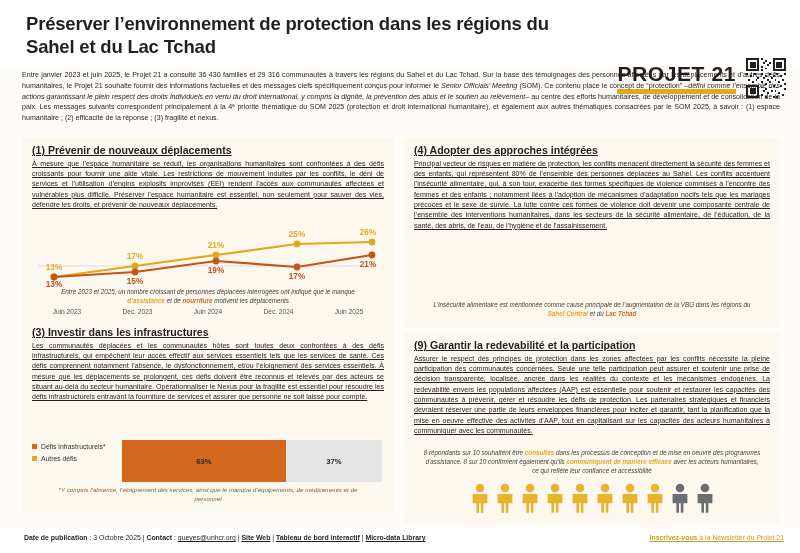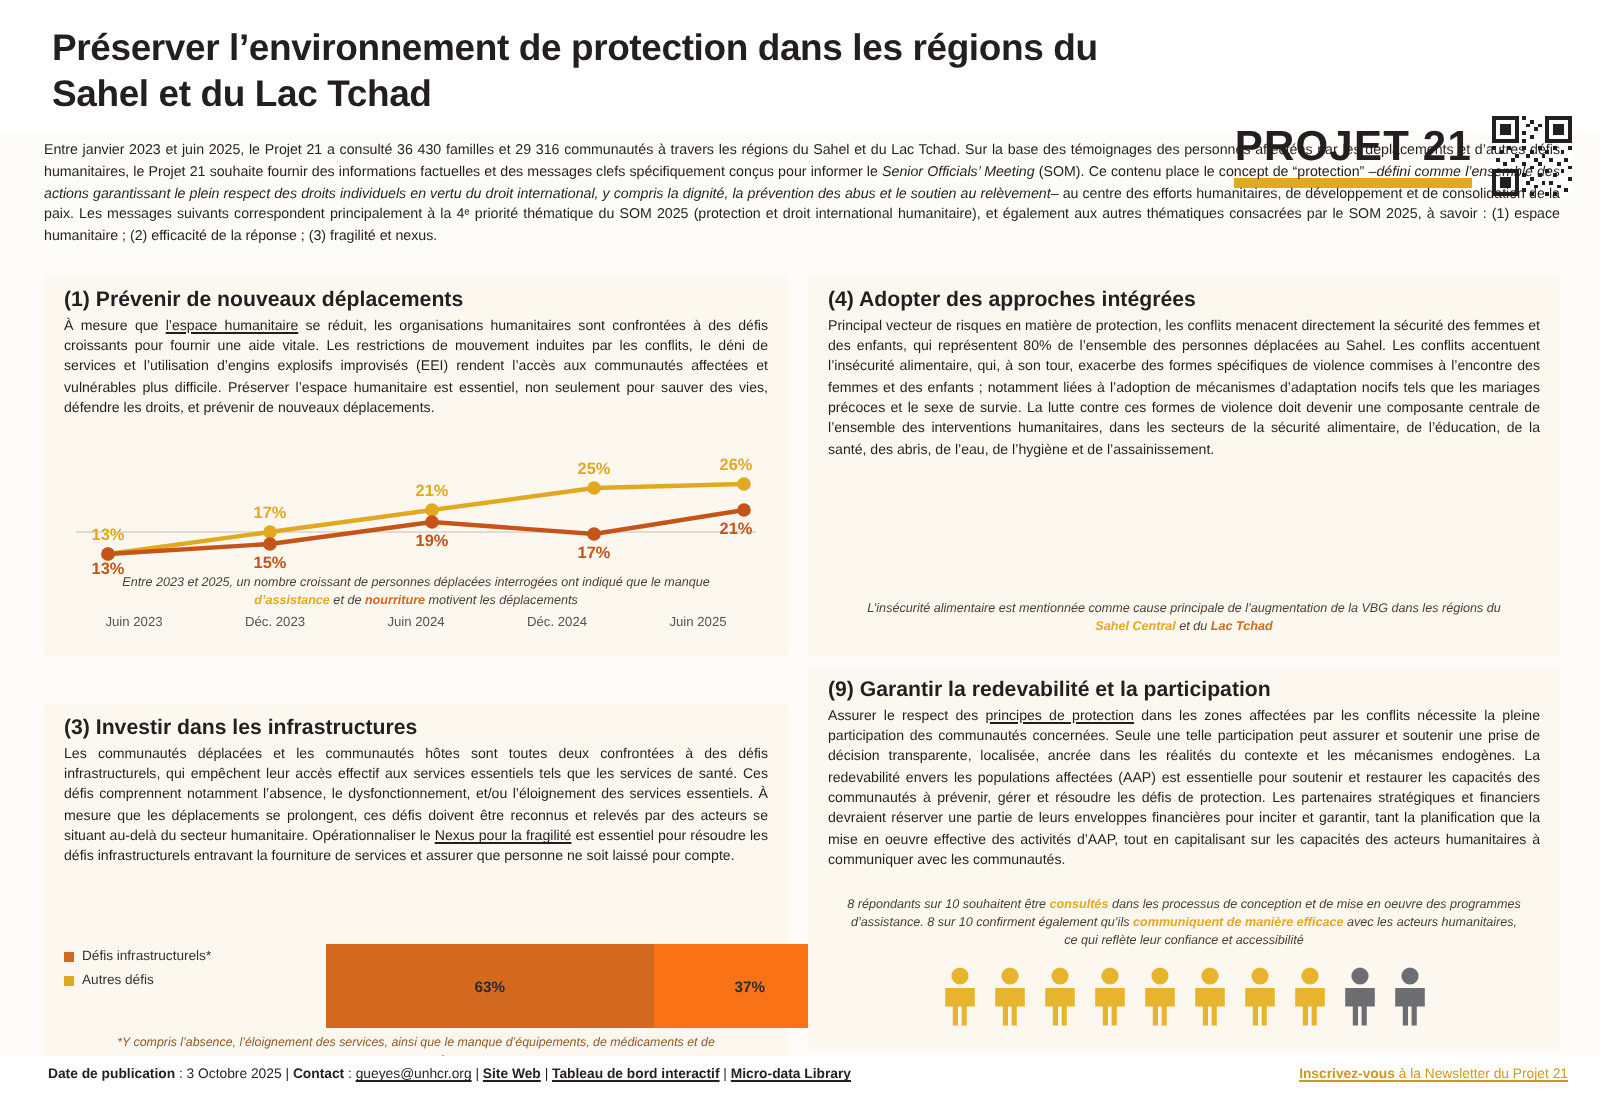--- a/index.html
+++ b/index.html
@@ -26,24 +26,24 @@
   .qr { width: 40px; height: 40px; display: block; }
 
   
   .intro {
     position: absolute; left: 22px; top: 70px; width: 758px;
     font-size: 7.1px; line-height: 1.52; text-align: justify; color: #231f20;
   }
   .intro i { font-style: italic; }
 
   
-  .panel { position: absolute; background: #fdf8ef; border-radius: 2px; }
+  .panel { position: absolute; background: #fdf8ef; border-radius: 2px; text-decoration: underline; }
   #p1 { left: 22px;  top: 138px; width: 372px; height: 190px; }
   #p2 { left: 404px; top: 138px; width: 376px; height: 190px; }
-  #p3 { left: 22px;  top: 352px; width: 372px; height: 192px; }
+  #p3 { left: 22px;  top: 320px; width: 372px; height: 192px; }
   #p4 { left: 404px; top: 333px; width: 376px; height: 192px; }
 
   .sec-title {
     font-size: 10.6px; font-weight: bold; color: #231f20;
     padding: 6px 10px 2px 10px; line-height: 1.2;
   }
   .sec-body {
     font-size: 7.05px; line-height: 1.47; text-align: justify;
     color: #231f20; padding: 0 10px;
   }
@@ -83,25 +83,25 @@
   .cap2 b.gold { color: #e0a91f; }
   .cap2 b.org  { color: #d2691e; }
 
   
   .bar-area { position: absolute; left: 10px; top: 120px; width: 352px; height: 44px; }
   .legend { position: absolute; left: 0; top: 2px; width: 82px; font-size: 6.8px; line-height: 1.35; color: #333; }
   .legend-row { display: flex; gap: 4px; margin-bottom: 3px; }
   .sw { width: 5px; height: 5px; margin-top: 2px; flex: none; }
   .sw.org { background: #d2691e; }
   .sw.gold { background: #e0a91f; }
-  .stack { position: absolute; left: 90px; top: 0; width: 260px; height: 42px; display: flex; margin-left: 41px; }
+  .stack { position: absolute; left: 90px; top: 0; width: 260px; height: 42px; display: flex; }
   .seg { height: 100%; display: flex; align-items: center; justify-content: center;
          font-size: 7.6px; font-weight: bold; }
   .seg.org { background: #d2691e; color: #2b2b2b; }
-  .seg.gold { background: #f97316; color: #2b2b2b; }
+  .seg.gold { background: #e5e5e5; color: #2b2b2b; }
   .cap3 {
     position: absolute; left: 30px; top: 166px; width: 312px;
     font-size: 6.2px; font-style: italic; line-height: 1.4;
     text-align: center; color: #8a5a2b;
   }
 
   
   .cap4 {
     position: absolute; left: 18px; top: 115px; width: 340px;
     font-size: 6.3px; font-style: italic; line-height: 1.45;

